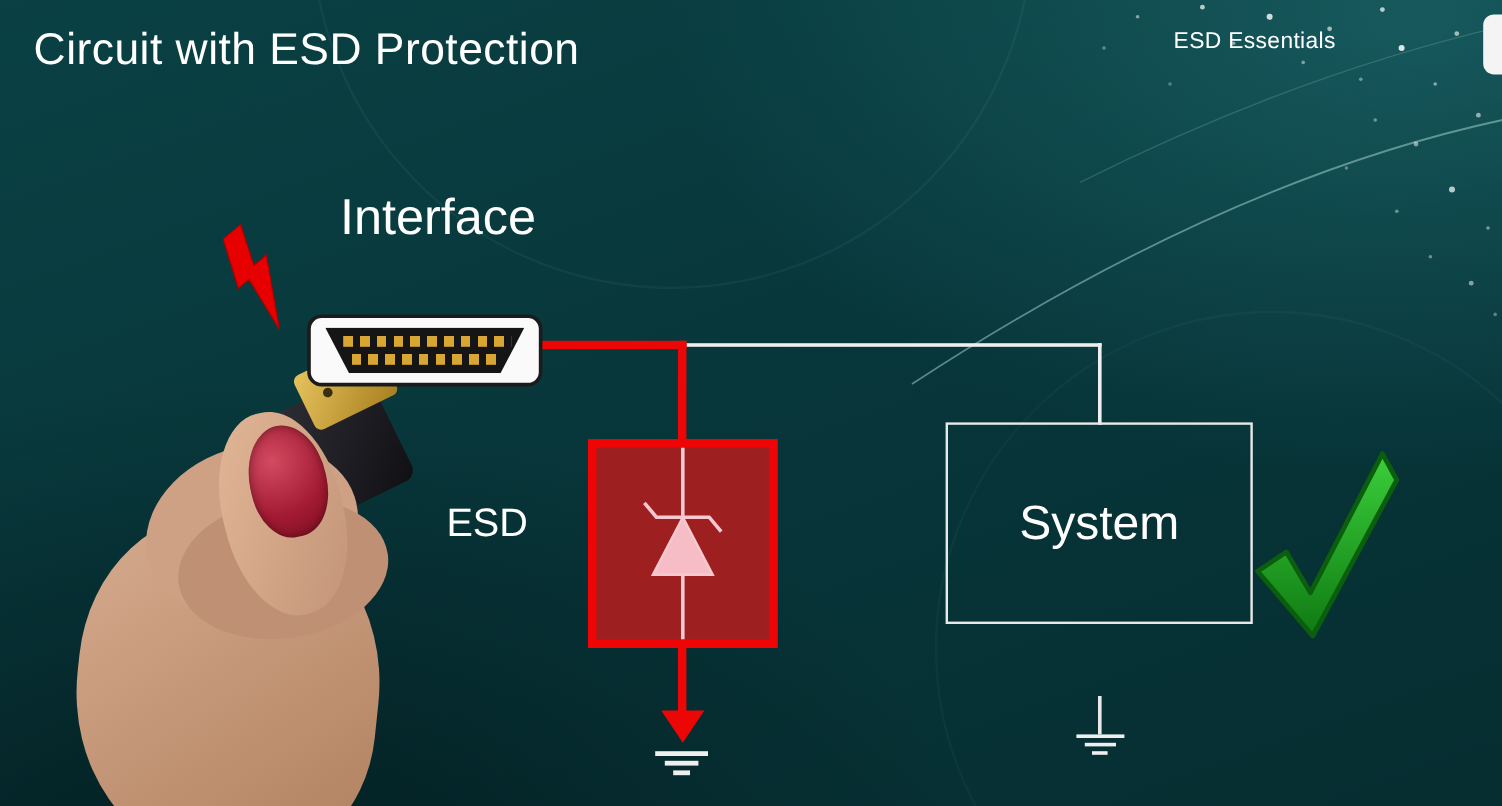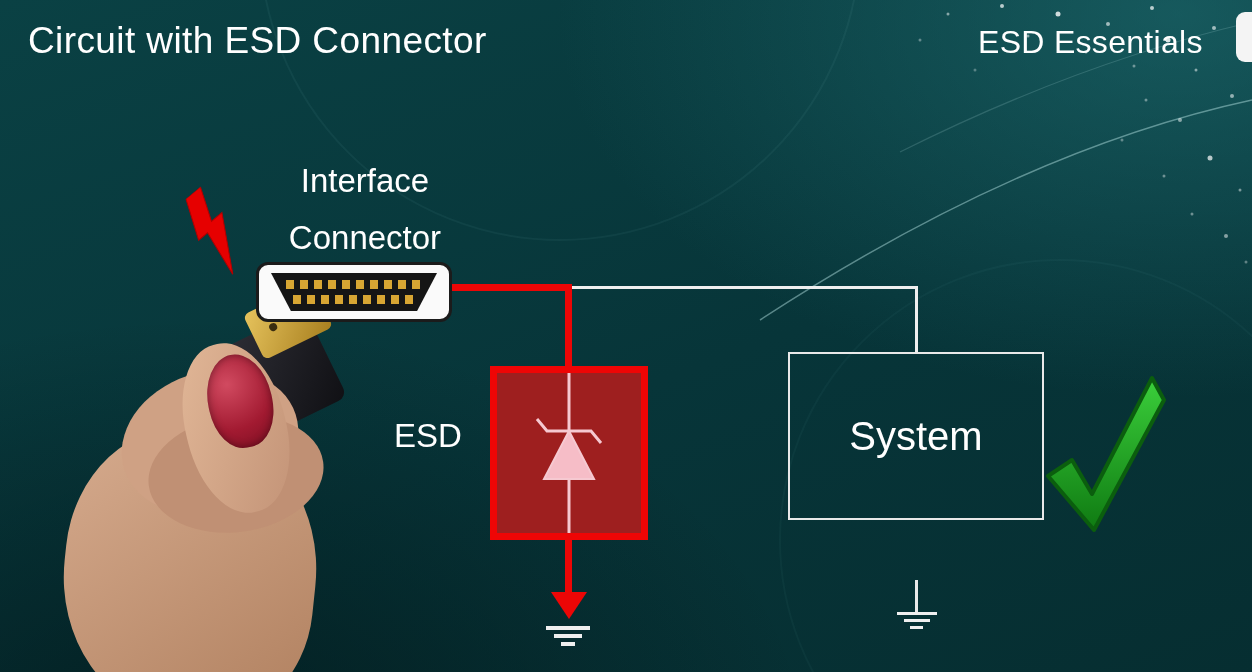--- a/index.html
+++ b/index.html
@@ -10,25 +10,25 @@
     background:
       radial-gradient(1000px 620px at 94% 2%, rgba(34,116,120,.55), rgba(34,116,120,0) 62%),
       radial-gradient(900px 650px at 15% 115%, rgba(0,16,18,.6), rgba(0,16,18,0) 70%),
       linear-gradient(160deg,#0a4144 0%,#073539 55%,#062e31 100%);
   }
   .abs{position:absolute}
 
   .bg-decor{position:absolute;inset:0;z-index:0}
 
   .title{left:28px;top:20px;font-size:37px;font-weight:500;letter-spacing:.4px;z-index:6}
-  .brand{left:978px;top:24px;font-size:32px;letter-spacing:.3px;z-index:6}
+  .brand{left:978px;top:24px;font-size:19px;letter-spacing:.3px;z-index:6}
   .brand-logo{left:1236px;top:12px;width:38px;height:50px;background:#f4f4f4;border-radius:9px;z-index:6}
 
-  .connector-label{left:240px;top:152px;width:250px;text-align:center;font-size:33px;line-height:57px;z-index:6}
-  .diode-label{left:372px;top:406px;width:112px;text-align:center;font-size:33px;line-height:60px;z-index:6}
+  .connector-label{left:240px;top:152px;width:250px;text-align:center;font-size:42px;line-height:57px;z-index:6}
+  .diode-label{left:372px;top:406px;width:112px;font-size:33px;line-height:60px;z-index:6}
 
   .lightning{left:190px;top:188px;z-index:5;transform:rotate(-40deg)}
 
   .socket{left:256px;top:262px;width:196px;height:60px;background:#fafafa;border:3px solid #1b1b1b;border-radius:12px;z-index:5}
   .socket-inner{position:absolute;left:12px;right:12px;top:8px;bottom:8px;background:#151515;clip-path:polygon(0 0,100% 0,88% 100%,12% 100%)}
   .pins-row{position:absolute;height:9px;background:repeating-linear-gradient(90deg,#d8a633 0 8px,rgba(0,0,0,0) 8px 14px)}
   .pins-top{left:27px;top:15px;width:140px}
   .pins-bottom{left:34px;top:30px;width:126px}
 
   .wire{z-index:1}
@@ -98,27 +98,26 @@
         <circle cx="1164" cy="176" r="1.5" opacity=".4"></circle>
       <circle cx="1122" cy="140" r="1.5" opacity=".35"></circle>
         <circle cx="1226" cy="236" r="2" opacity=".5"></circle>
       <circle cx="1192" cy="214" r="1.5" opacity=".4"></circle>
         <circle cx="1246" cy="262" r="1.5" opacity=".35"></circle>
       <circle cx="920" cy="40" r="1.5" opacity=".35"></circle>
         <circle cx="975" cy="70" r="1.5" opacity=".3"></circle>
     </g>
   </svg>
 
-  <h1 class="abs title">Circuit with ESD Connector</h1>
+  <h1 class="abs title">Circuit with ESD Protection</h1>
   <div class="abs brand">ESD Essentials</div>
   <div class="abs brand-logo"></div>
 
   <div class="abs connector-label">
     <div>Interface</div>
-    <div>Connector</div>
   </div>
 
   <svg class="abs lightning" width="50" height="88" viewBox="0 0 34 84">
     <polygon points="16,0 0,38 11,38 4,84 34,32 21,32 34,0" fill="#e60000" stroke="#b00000" stroke-width="1"></polygon>
   </svg>
 
   <div class="abs socket">
     <div class="socket-inner"></div>
     <div class="pins-row pins-top"></div>
     <div class="pins-row pins-bottom"></div>

